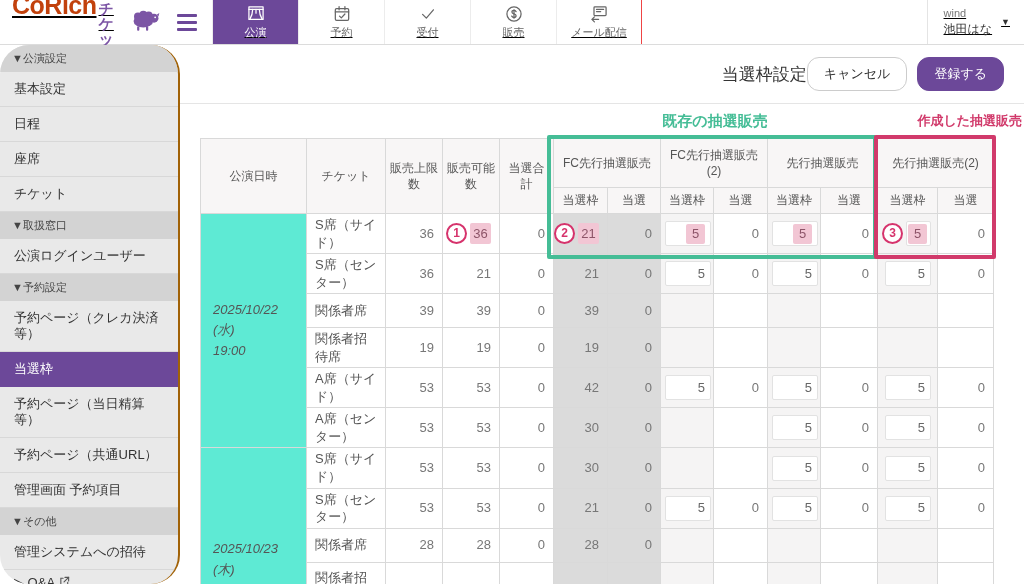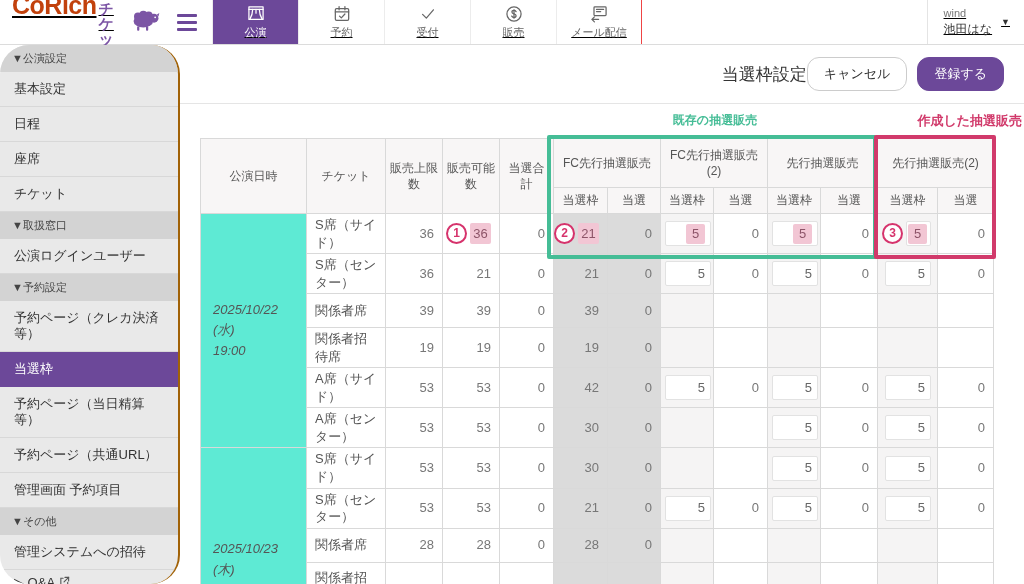--- a/index.html
+++ b/index.html
@@ -39,21 +39,21 @@
 
 .main { position: absolute; left: 180px; top: 45px; right: 0; bottom: 0; overflow: hidden; background: #fff; }
 .title-row { display: flex; justify-content: flex-end; align-items: center; padding: 12px 20px; border-bottom: 1px solid #e5e5e5; }
 .page-title { font-size: 17px; color: #333; font-weight: normal; }
 .btns { display: flex; gap: 10px; }
 .btn { font-size: 13px; border-radius: 12px; padding: 7px 16px; cursor: pointer; font-family: inherit; }
 .btn-cancel { background: #fff; border: 1px solid #ccc; color: #333; }
 .btn-submit { background: #6c4899; border: 1px solid #6c4899; color: #fff; }
 
 .tz { position: relative; padding: 34px 0 0 20px; }
-.ann-existing { position: absolute; top: 8px; left: 370px; width: 330px; text-align: center; font-size: 12px; font-weight: bold; }
+.ann-existing { position: absolute; top: 8px; left: 370px; width: 330px; text-align: center; font-size: 15px; font-weight: bold; }
 .ann-created { position: absolute; top: 8px; right: 2px; font-size: 13px; font-weight: bold; }
 .box-ov { position: absolute; top: 31px; height: 124px; pointer-events: none; z-index: 3; border-radius: 2px; }
 .box-green { left: 367px; width: 330px; border: 4px solid #45bd96; }
 .box-pink { left: 694px; width: 122px; border: 4px solid #d13a6b; }
 
 
 table.st { border-collapse: collapse; table-layout: fixed; width: 793px; font-size: 13px; color: #666; }
 .st th, .st td { border: 1px solid #d9d9d9; }
 .st thead th { background: #f8f6f6; font-weight: normal; color: #555; font-size: 12px; text-align: center; padding: 2px 3px; line-height: 1.35; }
 .st th.gh { height: 49px; }

